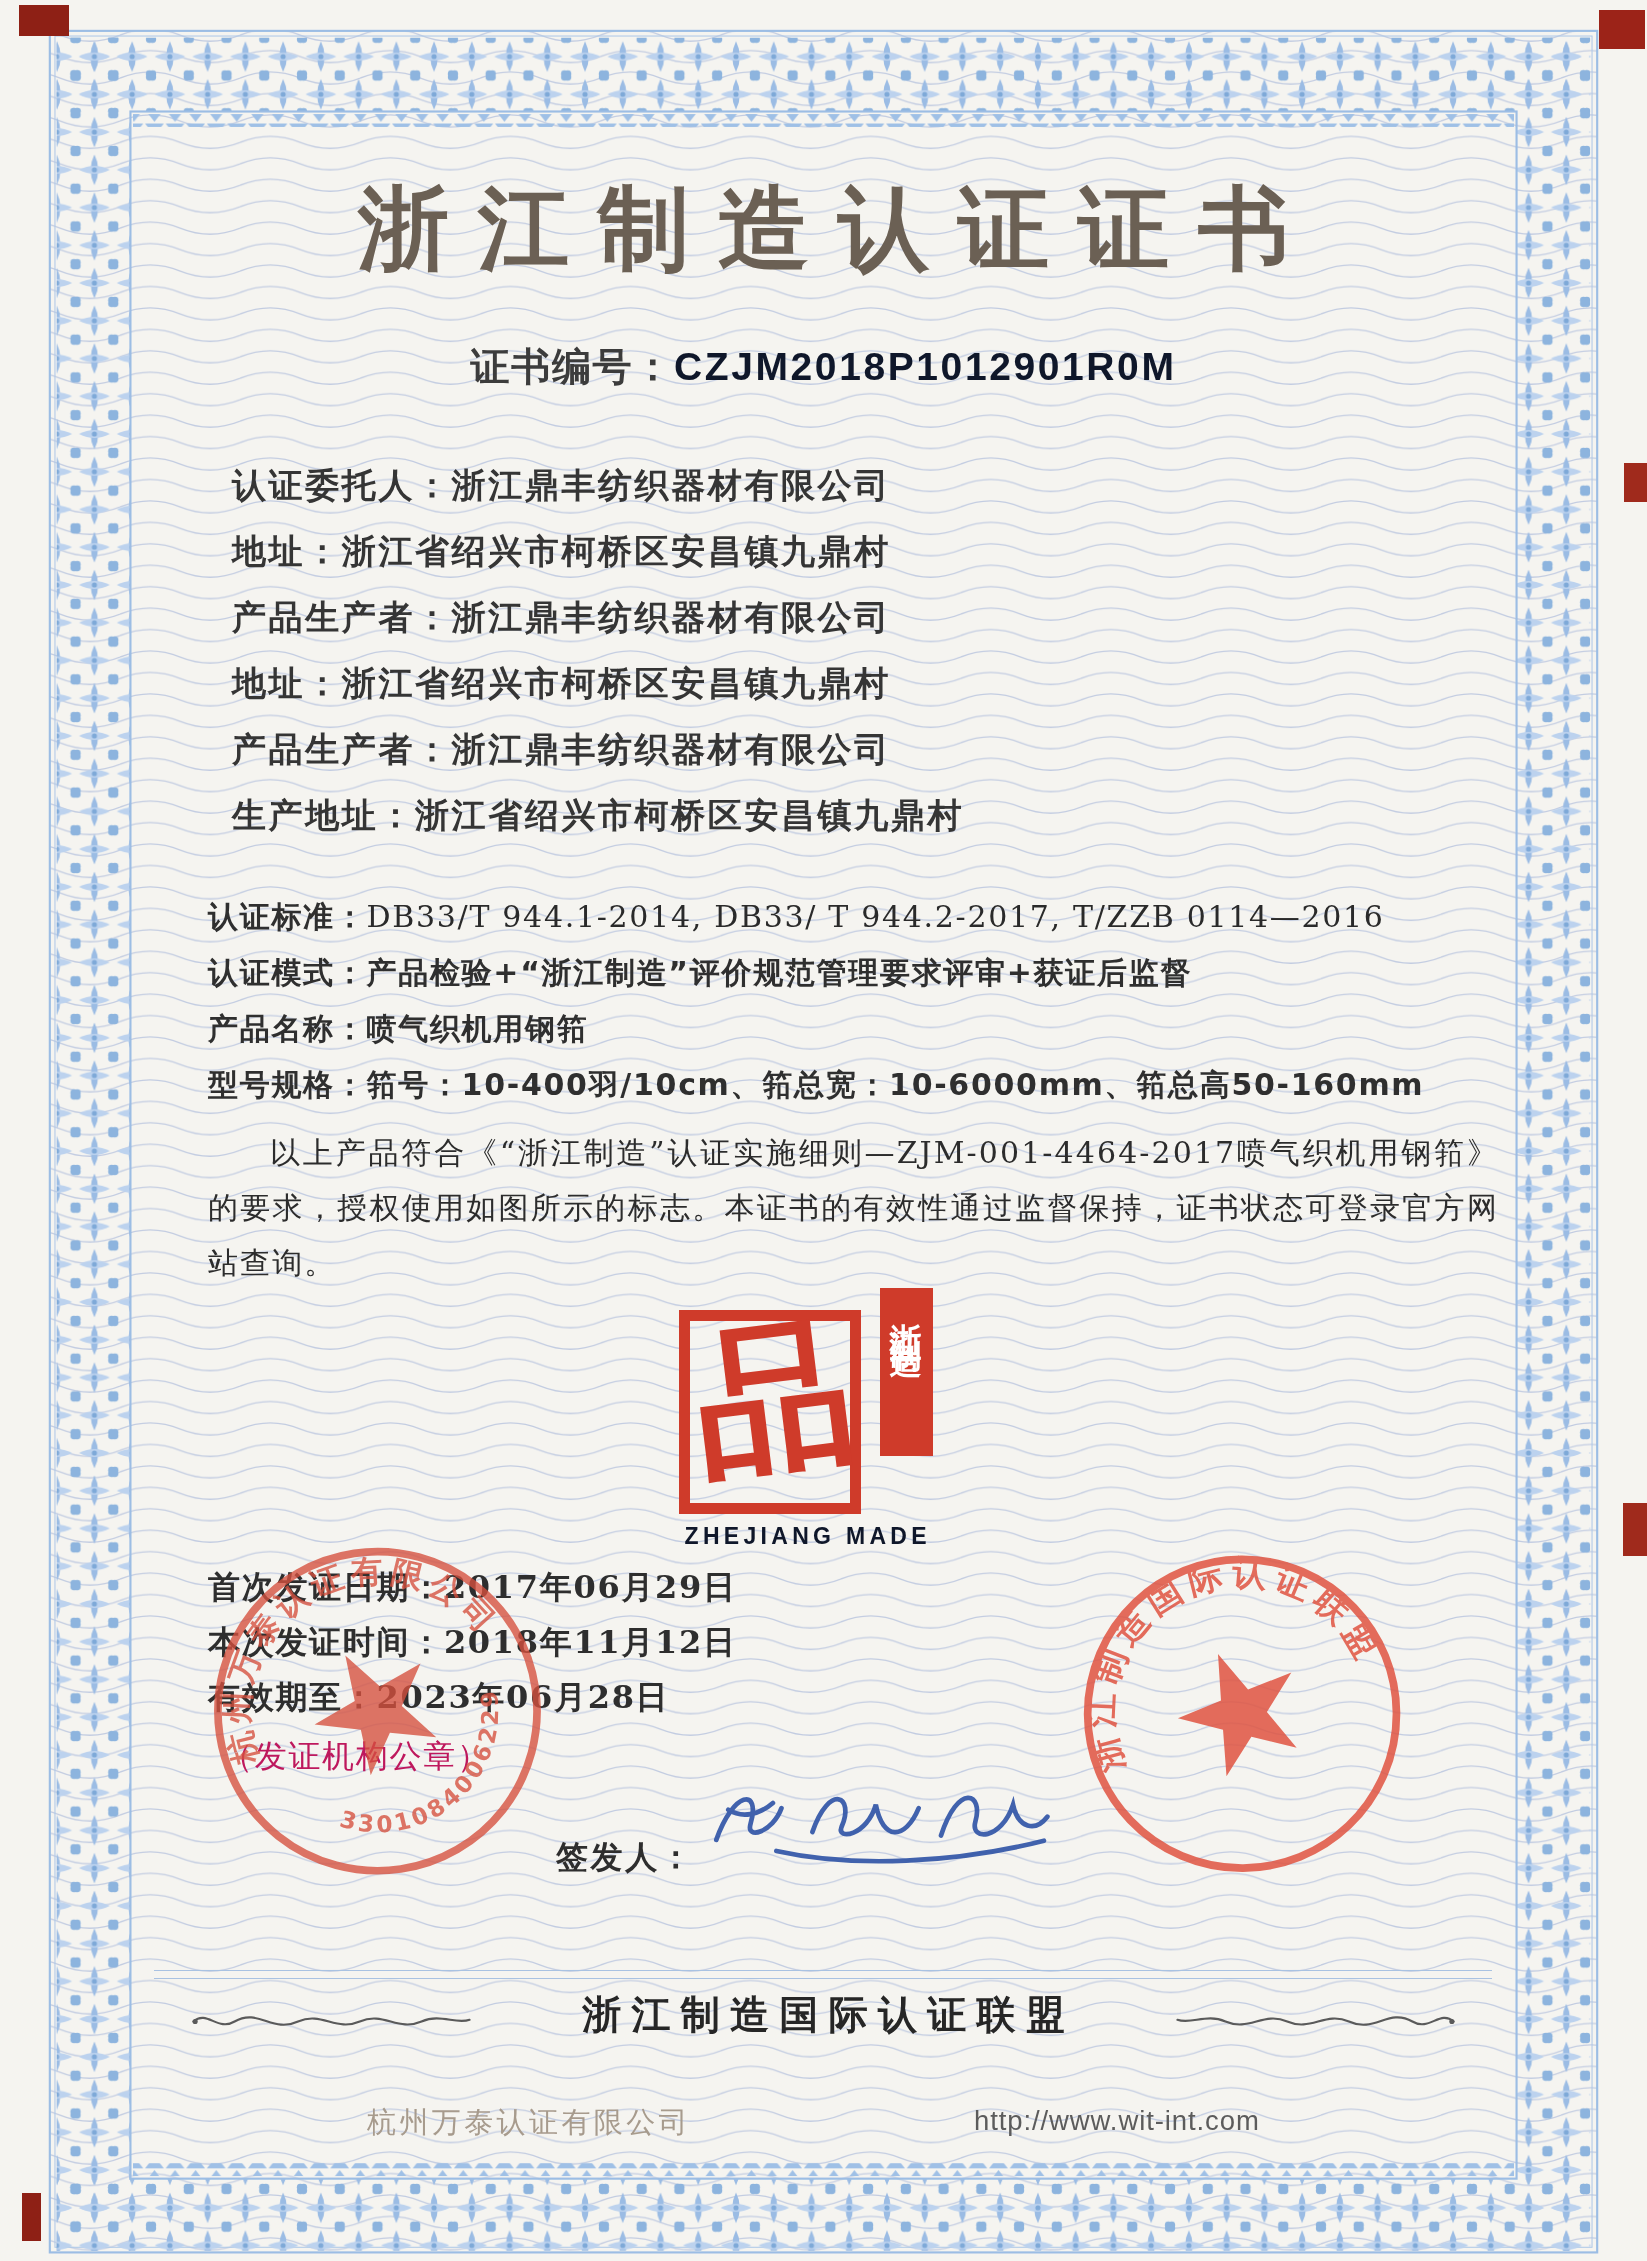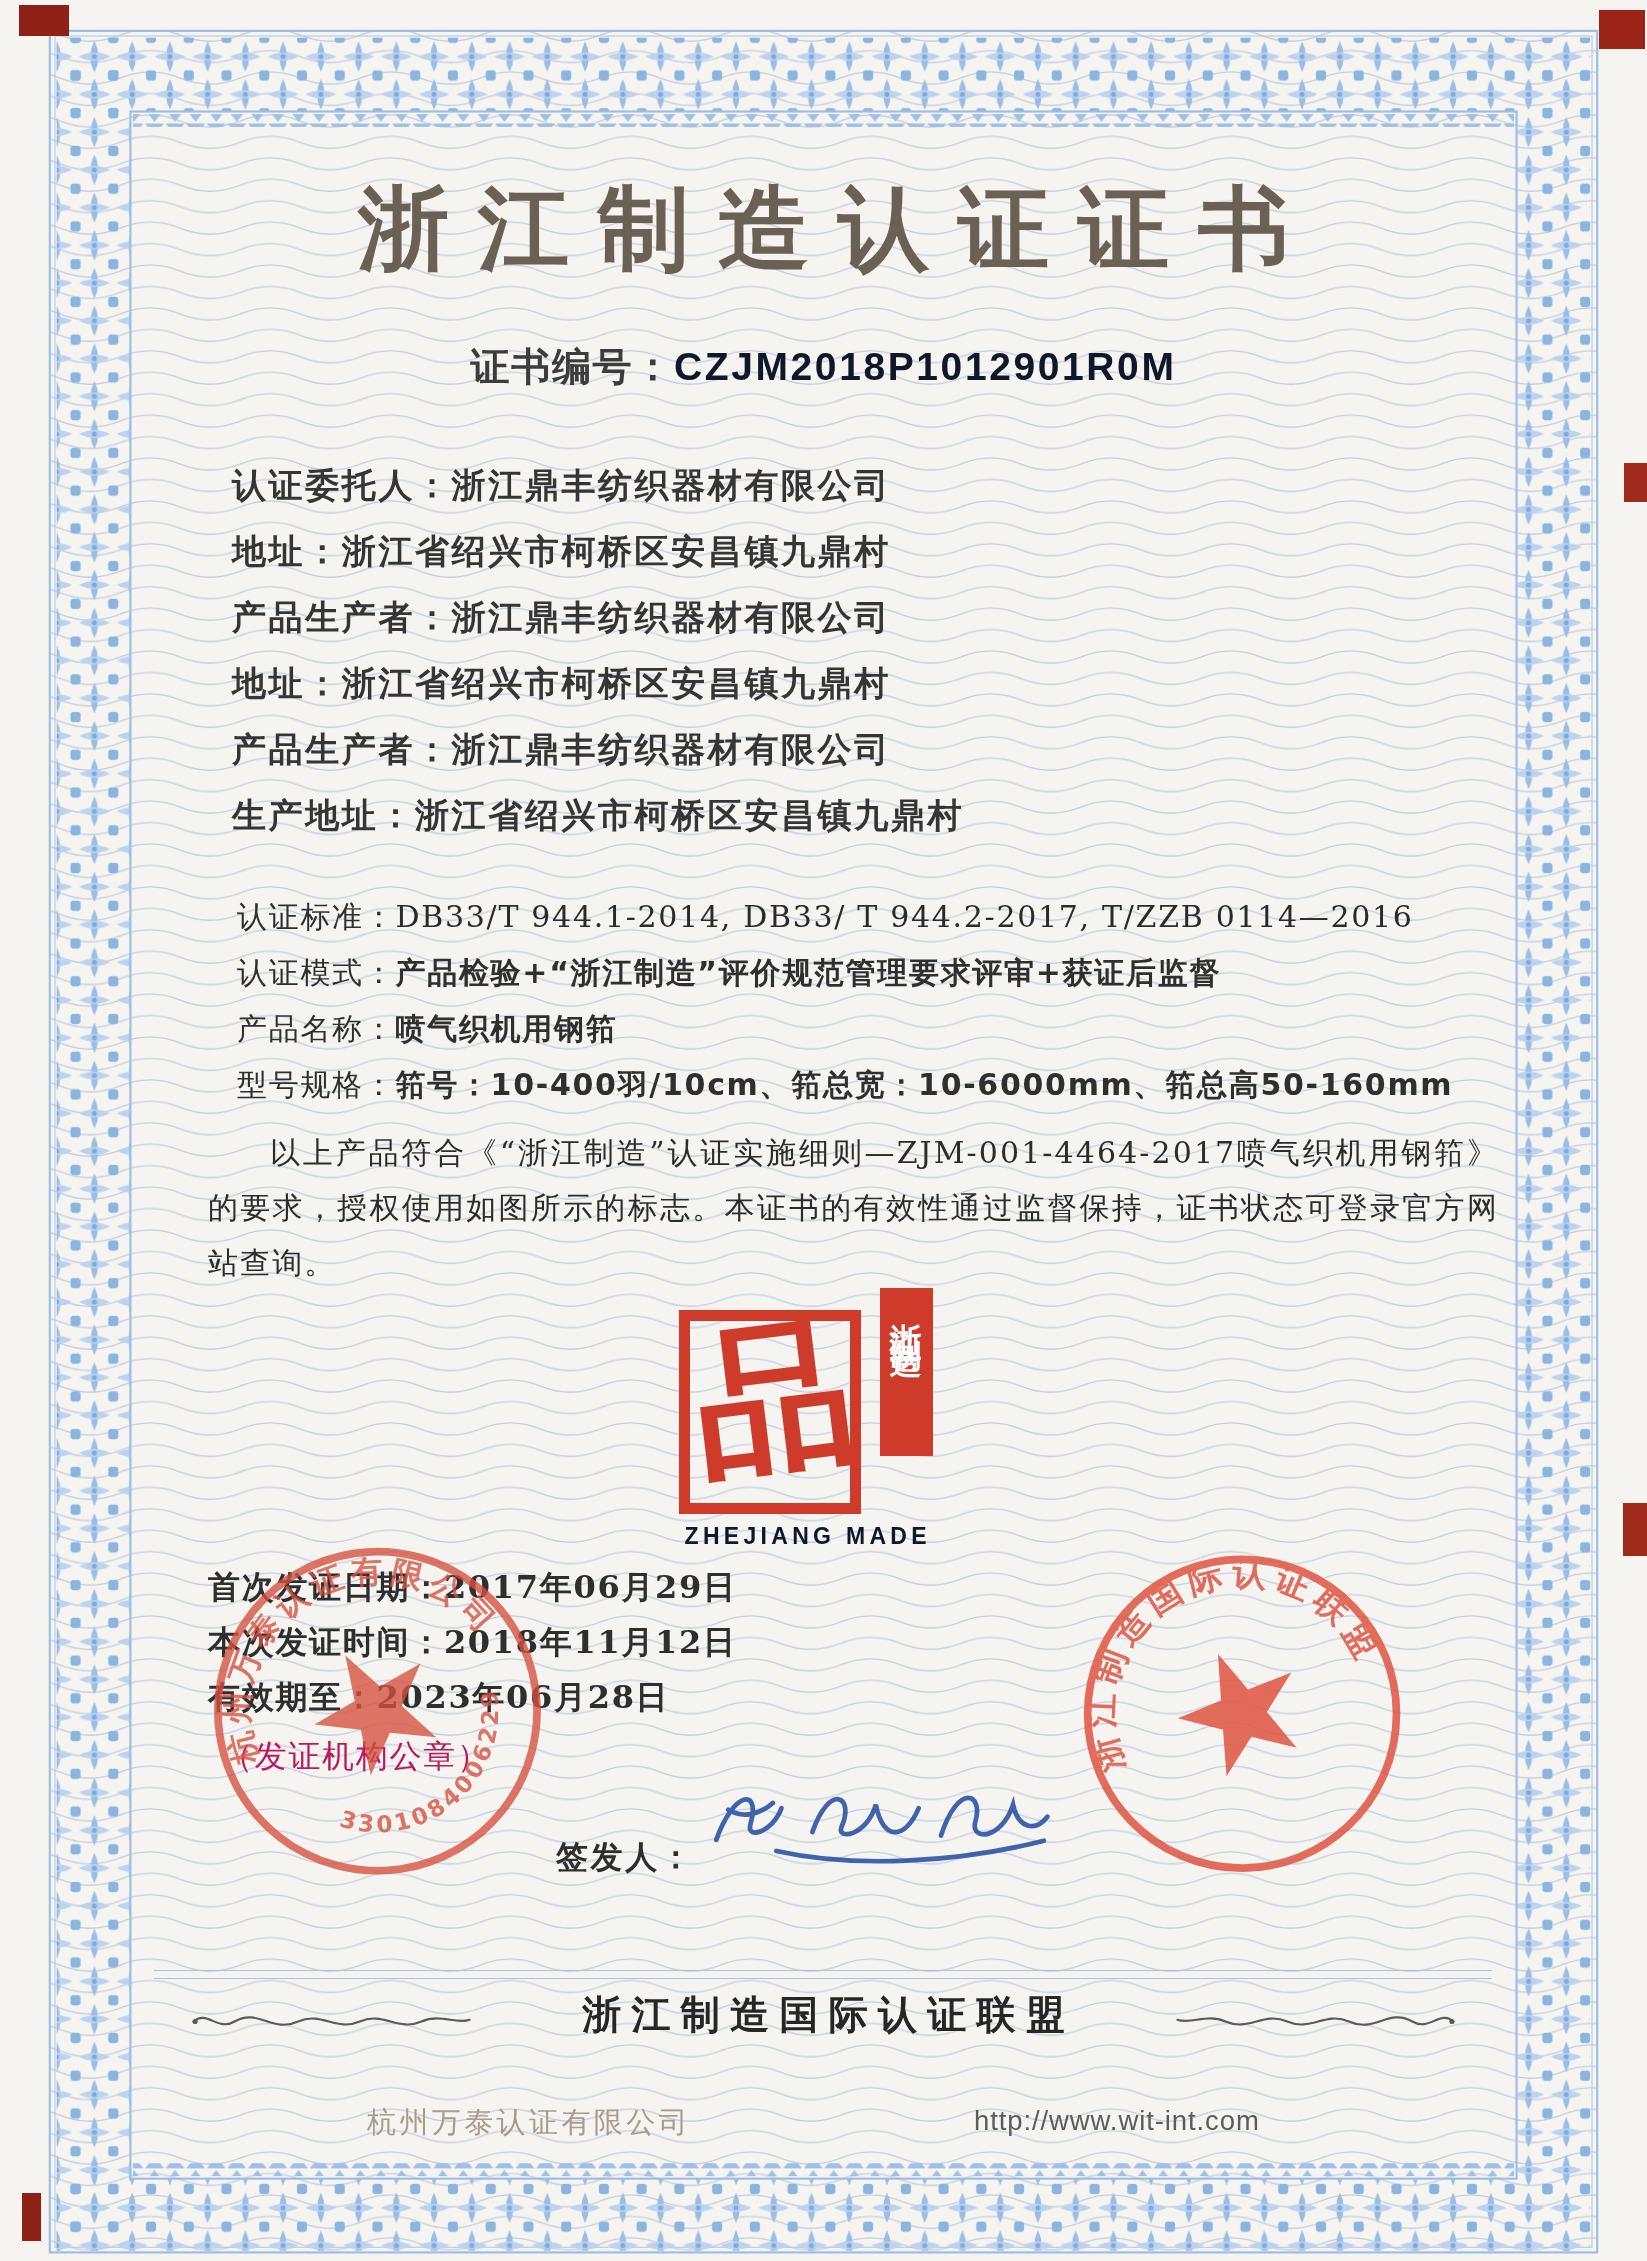--- a/index.html
+++ b/index.html
@@ -22,21 +22,21 @@
   .certno{position:absolute;top:340px;left:0;right:0;text-align:center;
           font-size:39px;font-weight:bold;color:#3c3c3c;letter-spacing:1.7px;}
   .certno .num{font-family:"Liberation Sans",sans-serif;color:#0f172a;letter-spacing:2.6px;}
 
   .info-block{position:absolute;top:452px;left:208px;margin-left:24px;}
   .info-line{height:66px;line-height:66px;font-size:34px;font-weight:bold;
              color:#353535;letter-spacing:2.6px;}
 
   .spec-block{position:absolute;top:889px;left:208px;}
   .spec-line{height:56px;line-height:56px;font-size:30px;color:#2f2f2f;letter-spacing:1.7px;}
-  .spec-line .lbl{font-weight:normal;margin-left:29px;}
+  .spec-line .lbl{font-weight:bold;}
   .spec-line .val{font-weight:bold;}
   .spec-line .val.serif{font-weight:normal;font-family:"DejaVu Serif","Liberation Serif",serif;color:#2a2a2a;}
 
   .paragraph{position:absolute;top:1125px;left:208px;width:1291px;
              font-family:"DejaVu Serif","Liberation Serif",serif;
              font-size:30px;line-height:55px;letter-spacing:2.1px;color:#2c2c2c;
              text-align:justify;text-indent:62px;}
 
   
   .logo{position:absolute;top:1288px;left:679px;width:257px;height:262px;}

